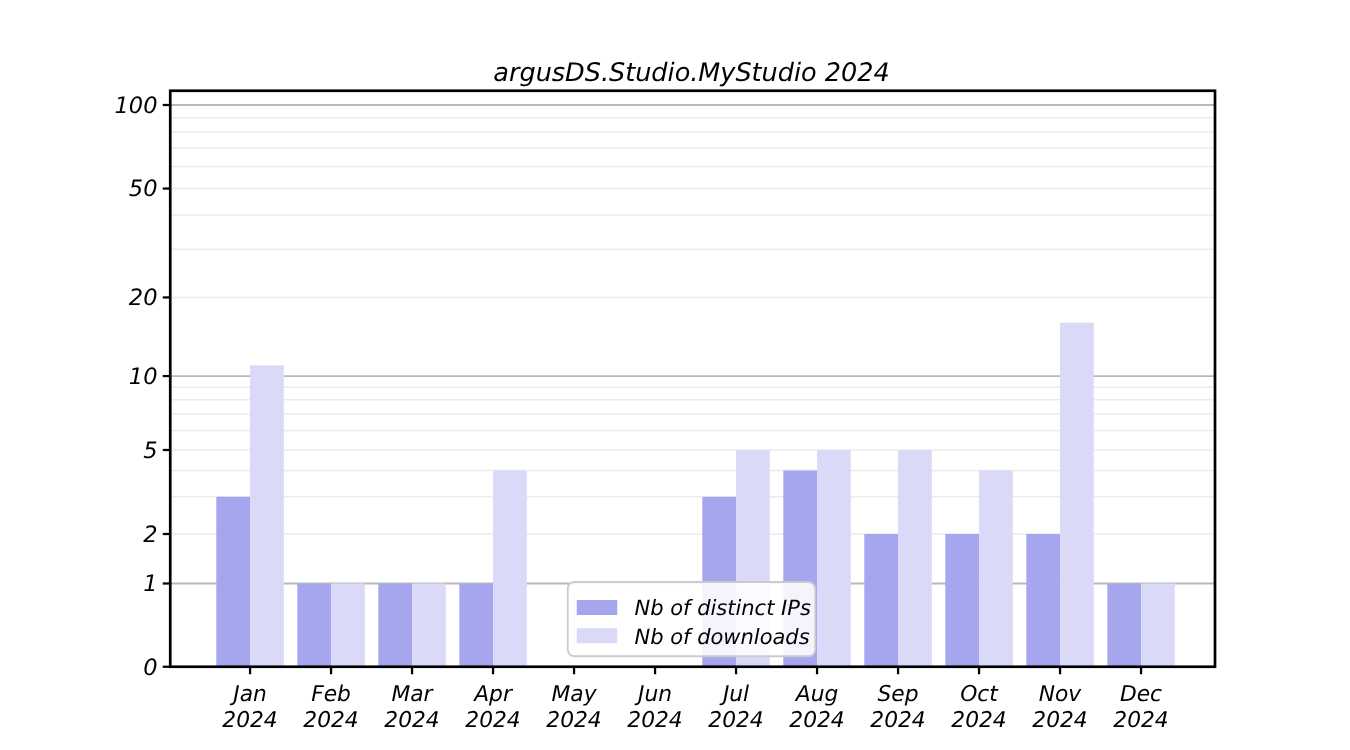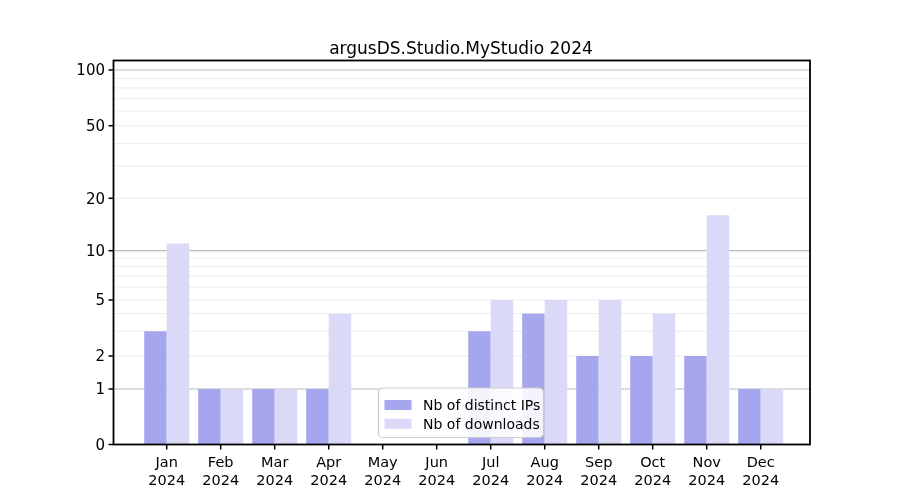--- a/index.html
+++ b/index.html
@@ -1,17 +1,17 @@
 <!DOCTYPE html>
 <html><head>
 <meta charset="utf-8">
 <style>
   html,body{margin:0;padding:0;width:900px;height:500px;background:#ffffff;overflow:hidden;}
   body{font-family:"DejaVu Sans",sans-serif;}
-  #figure{position:relative;width:900px;height:500px;background:#ffffff;}
+  #figure{position:relative;width:900px;height:500px;background:#ffffff;font-style:italic;}
   #chart-svg{position:absolute;left:0;top:0;}
 </style>
 </head>
 <body>
 
 <div id="figure">
   <svg id="chart-svg" width="900" height="500" viewBox="0 0 900 500" font-family="DejaVu Sans, sans-serif">
     <text id="chart-title" x="461" y="54" text-anchor="middle" font-size="17" fill="#000000">argusDS.Studio.MyStudio 2024</text>
   <g>
         <line x1="113.5" x2="810" y1="356" y2="356" stroke="#ebebeb" stroke-width="1"></line>

